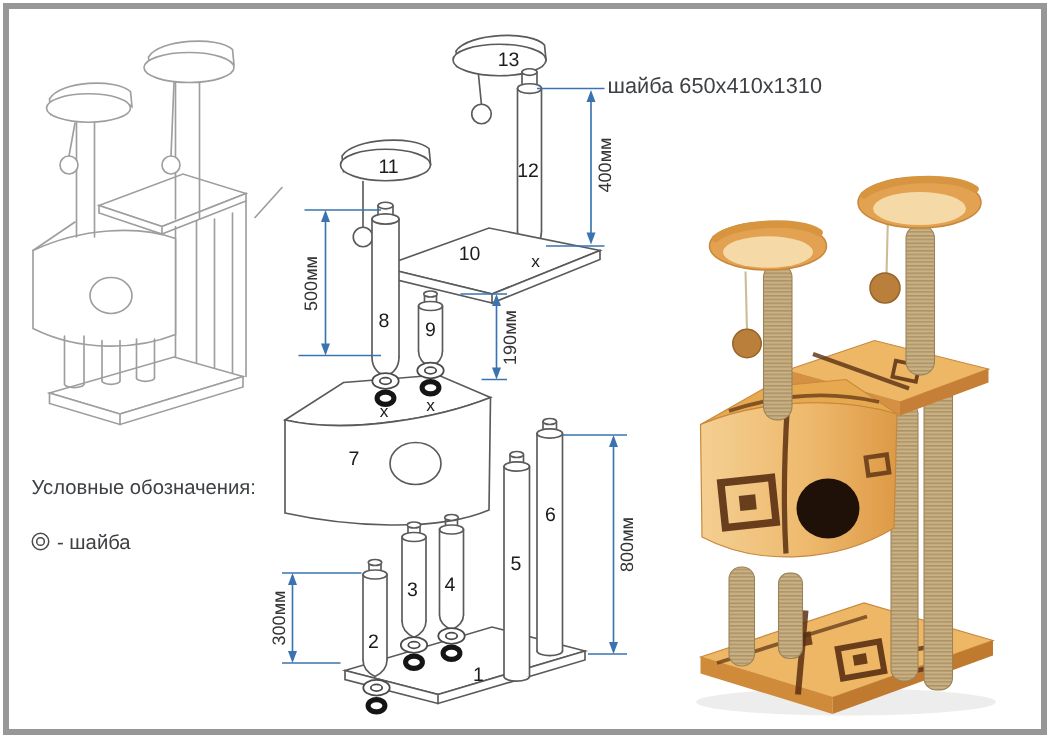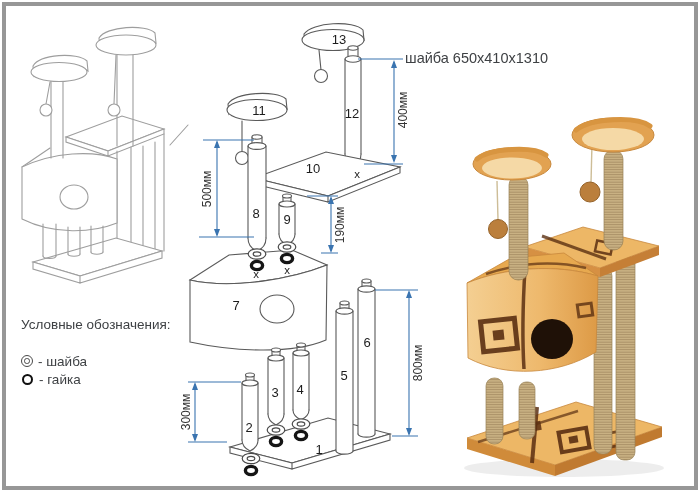--- a/index.html
+++ b/index.html
@@ -367,19 +367,15 @@
   </div>
 
   <div class="legend-block">
     <div class="legend-heading">Условные обозначения:</div>
     <div class="legend-row">
       <span class="sym-washer">
           <span class="inner"></span>
         </span>
       <span>- шайба</span>
     </div>
-    <div class="legend-row">
-      <span class="sym-nut"></span>
-      <span>- гайка</span>
-    </div>
   </div>
 
 </div>
 
 </body></html>

